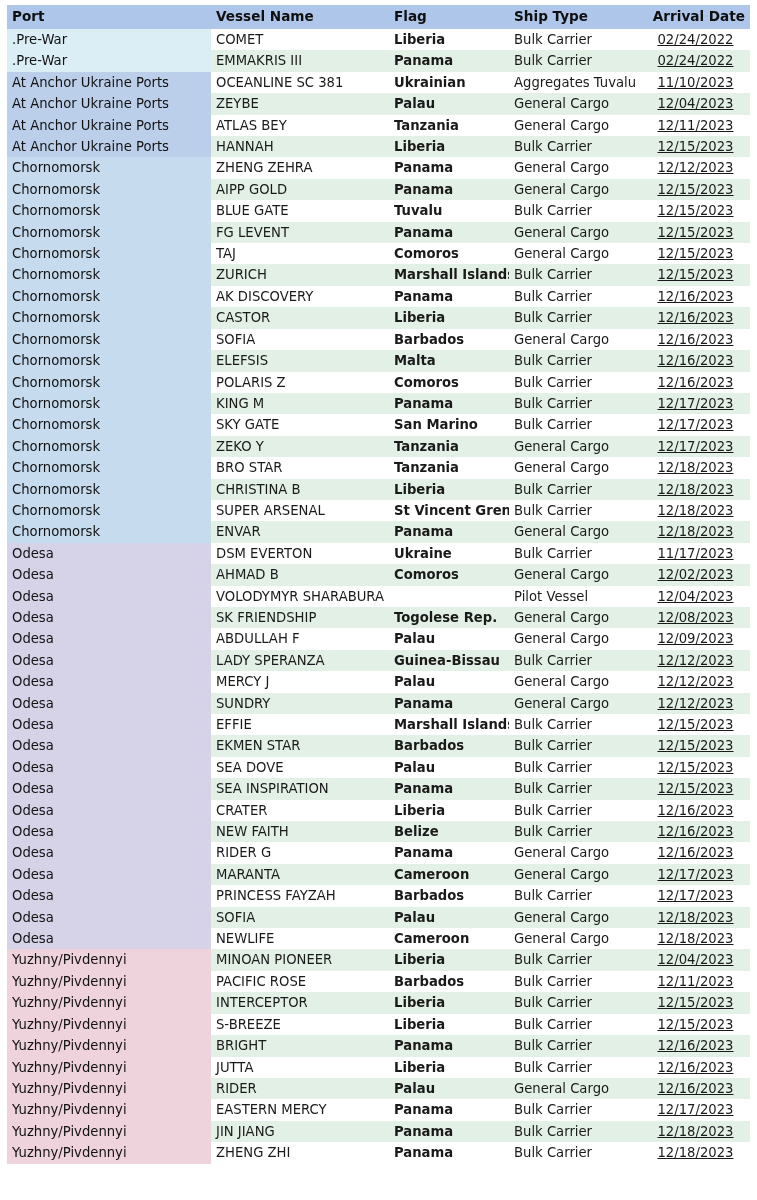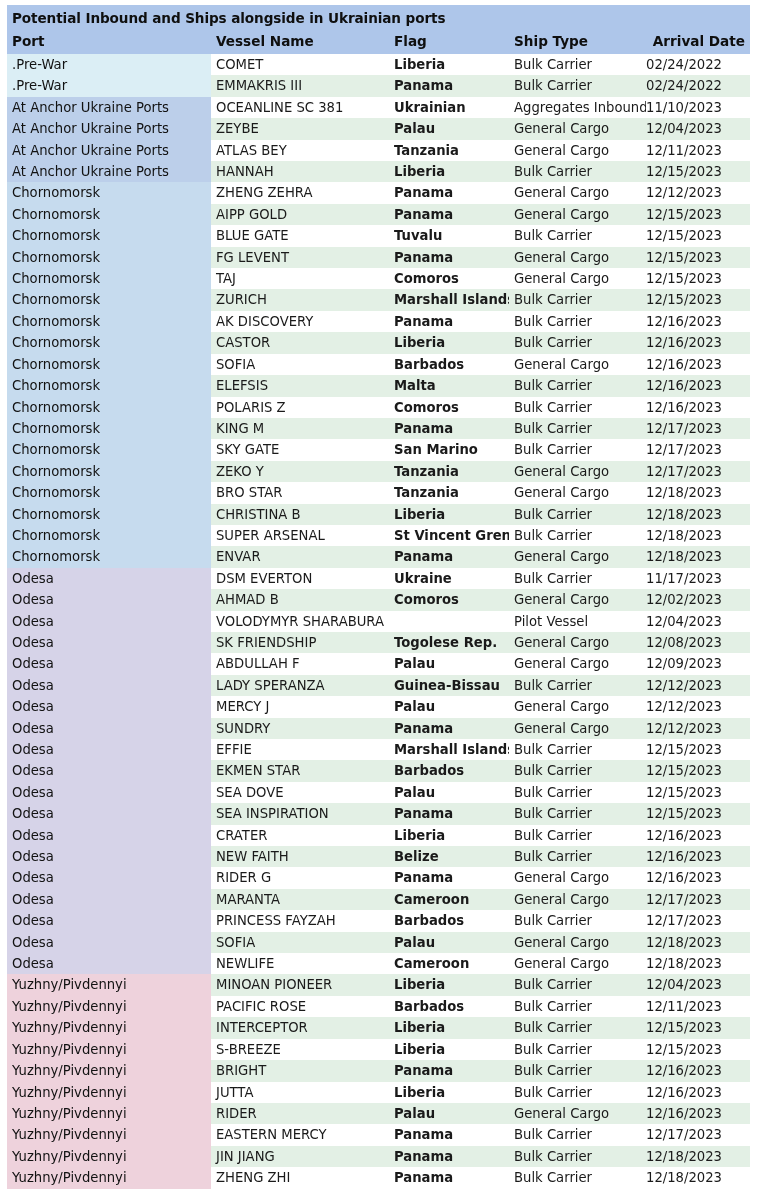--- a/index.html
+++ b/index.html
@@ -65,23 +65,24 @@
     height: 21.4px;
     line-height: 21.4px;
     white-space: nowrap;
     overflow: hidden;
     vertical-align: middle;
   }
   td.port-cell { color: #121212; }
   td.name-cell { overflow: visible; position: relative; z-index: 2; }
   td.flag-cell { overflow: hidden; font-weight: bold; }
   td.date-cell {
-    text-align: left;
+    text-align: center;
     padding-right: 5px;
     padding-left: 0;
+    text-decoration: underline;
   }
 
   
   tbody tr.stripe-even td.name-cell,
   tbody tr.stripe-even td.flag-cell,
   tbody tr.stripe-even td.type-cell,
   tbody tr.stripe-even td.date-cell { background: #ffffff; }
   tbody tr.stripe-odd td.name-cell,
   tbody tr.stripe-odd td.flag-cell,
   tbody tr.stripe-odd td.type-cell,
@@ -93,23 +94,20 @@
 <div id="table-wrap">
   <table class="vessel-table">
     <colgroup>
       <col class="c-port">
         <col class="c-name">
         <col class="c-flag">
         <col class="c-type">
         <col class="c-date">
     </colgroup>
     <thead>
-      <tr class="title-row">
-        <th colspan="5">Potential Inbound and Ships alongside in Ukrainian ports</th>
-      </tr>
       <tr class="header-row">
         <th>Port</th>
         <th>Vessel Name</th>
         <th>Flag</th>
         <th>Ship Type</th>
         <th class="date-h">Arrival Date</th>
       </tr>
     </thead>
     <tbody id="table-body">
         <tr class="stripe-even">
@@ -123,21 +121,21 @@
           <td class="port-cell" style="background: rgb(219, 238, 245);">.Pre-War</td>
           <td class="name-cell">EMMAKRIS III</td>
           <td class="flag-cell">Panama</td>
           <td class="type-cell">Bulk Carrier</td>
           <td class="date-cell">02/24/2022</td>
         </tr>
         <tr class="stripe-even">
           <td class="port-cell" style="background: rgb(188, 207, 234);">At Anchor Ukraine Ports</td>
           <td class="name-cell">OCEANLINE SC 381</td>
           <td class="flag-cell">Ukrainian</td>
-          <td class="type-cell">Aggregates Inbound</td>
+          <td class="type-cell">Aggregates Tuvalu</td>
           <td class="date-cell">11/10/2023</td>
         </tr>
         <tr class="stripe-odd">
           <td class="port-cell" style="background: rgb(188, 207, 234);">At Anchor Ukraine Ports</td>
           <td class="name-cell">ZEYBE</td>
           <td class="flag-cell">Palau</td>
           <td class="type-cell">General Cargo</td>
           <td class="date-cell">12/04/2023</td>
         </tr>
         <tr class="stripe-even">

